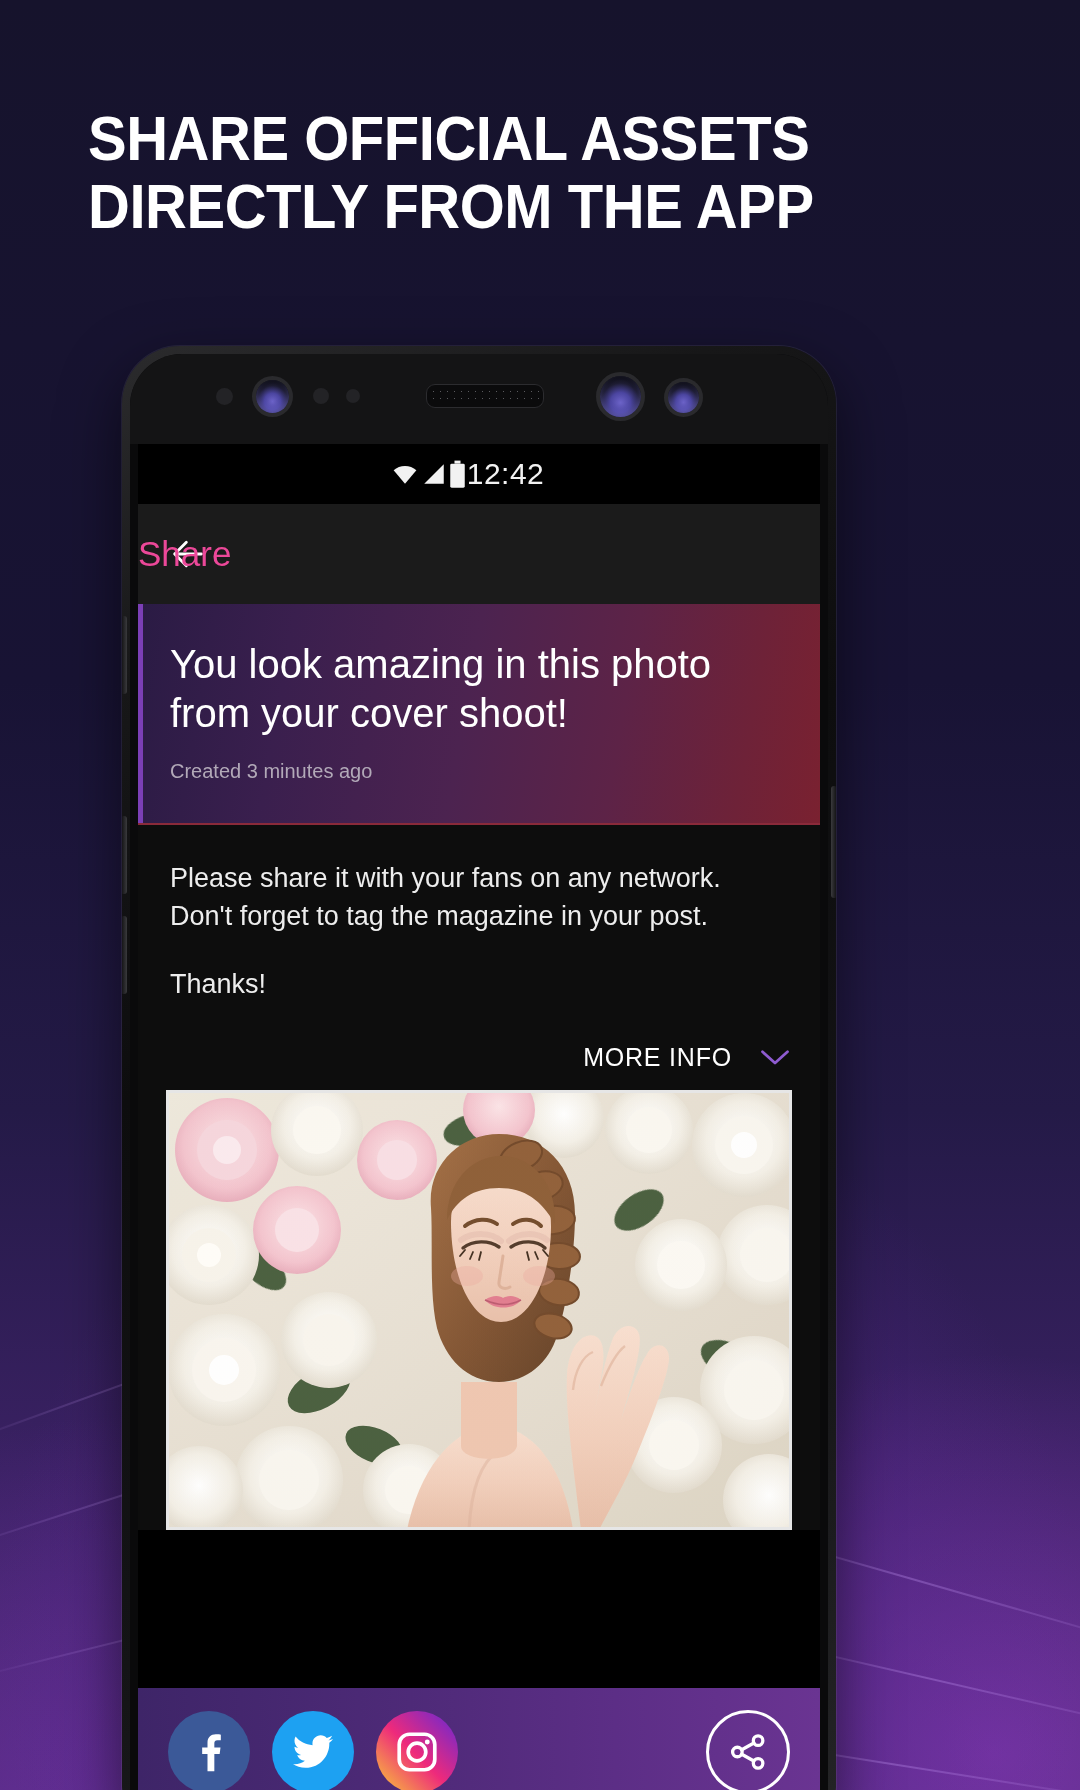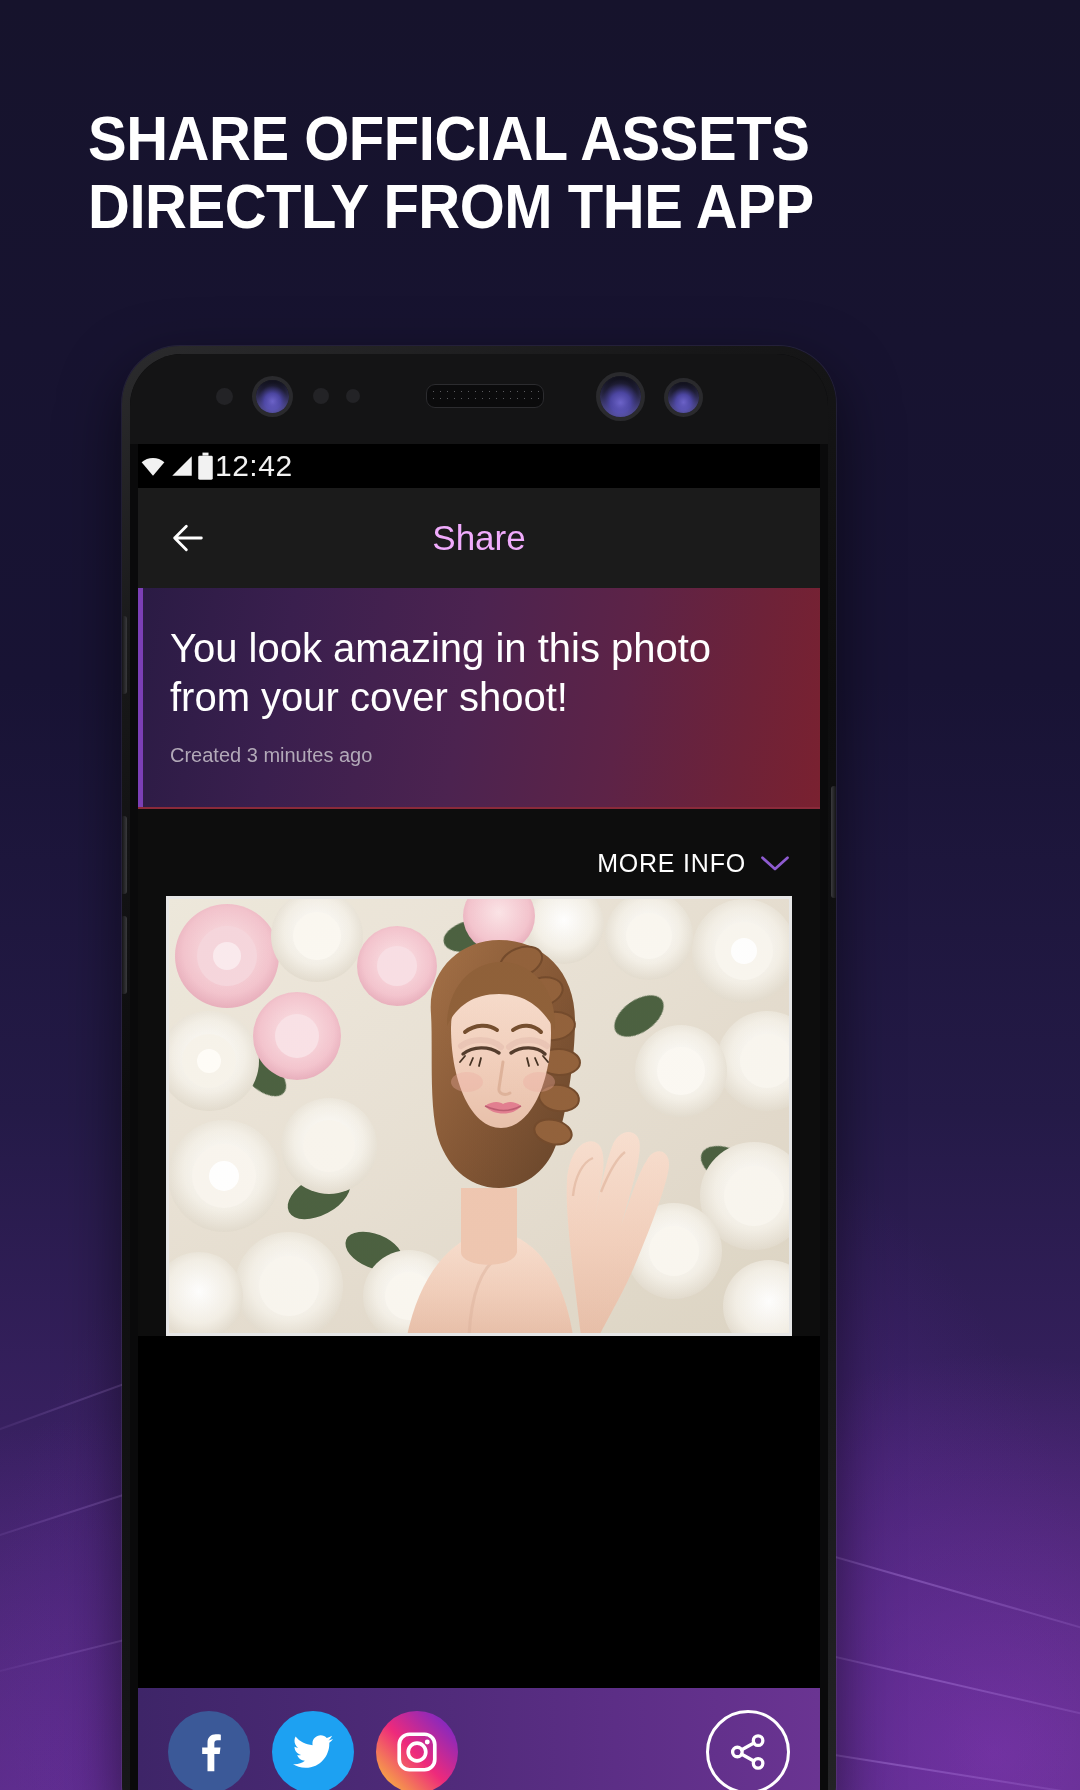--- a/index.html
+++ b/index.html
@@ -81,35 +81,35 @@
   }
 
   
   .screen {
     position:absolute; left:8px; top:90px; width:682px; height:1372px;
     background:#000;
     overflow:hidden;
   }
 
   .statusbar {
-    height:44px; background:#000;
-    display:flex; align-items:center; justify-content:flex-start;
+    height:60px; background:#000;
+    display:flex; align-items:center; justify-content:center;
     padding-right:24px; gap:0;
     color:#f2f2f2;
   }
   .sb-clock { font-size:30px; font-weight:normal; letter-spacing:0.5px; }
 
   .appbar {
     height:100px; background:#1b1b1b;
     display:flex; align-items:center; position:relative;
   }
   .back-arrow { margin-left:30px; width:40px; height:40px; }
   .appbar-title {
-    position:absolute; left:0; right:0; text-align:center;
-    font-size:35px; color:#f0abfc; font-weight:normal;
+    position:absolute; left:0; right:0; text-align:left;
+    font-size:35px; color:#ec4899; font-weight:normal;
   }
 
   .banner {
     padding:36px 32px 40px 32px;
     background:linear-gradient(100deg,#2a1b44 0%, #3a1f4e 22%, #4c2350 48%, #5d2347 70%, #6e2238 88%, #7a2130 100%);
     border-bottom:2px solid #8a2a3a;
     position:relative;
   }
   .banner::before{
     content:""; position:absolute; left:0; top:0; bottom:0; width:5px;
@@ -121,21 +121,21 @@
   .banner-sub {
     margin-top:22px; color:#b2a9b8; font-size:20px;
   }
 
   .body-area { background:#0d0d0d; padding:34px 32px 0 32px; }
   .body-text { color:#ededed; font-size:27px; line-height:38px; }
   .body-text + .body-text { margin-top:30px; }
 
   .more-info-row {
     display:flex; align-items:center; justify-content:flex-end;
-    gap:14px; padding:40px 30px 18px 0;
+    gap:28px; padding:40px 30px 18px 0;
     background:#0d0d0d;
   }
   .more-info-label { color:#ffffff; font-size:25px; letter-spacing:0.8px; }
 
   .photo-wrap {
     background:#0d0d0d; padding:0 28px 0 28px;
   }
   .photo {
     width:100%; height:440px; border:3px solid #e6e6e6;
     position:relative; overflow:hidden; background:#cfc6bb;
@@ -219,20 +219,24 @@
           <path d="M20 12 H4 M11 5 L4 12 L11 19" fill="none" stroke="#ffffff" stroke-width="1.7" stroke-linecap="round" stroke-linejoin="round"></path>
         </svg>
         <div class="appbar-title">Share</div>
       </div>
 
       <div class="banner">
         <div class="banner-title">You look amazing in this photo from your cover shoot!</div>
         <div class="banner-sub">Created 3 minutes ago</div>
       </div>
 
+      <div class="body-area">
+        <div class="body-text">Please share it with your fans on any network. Don't forget to tag the magazine in your post.</div>
+        <div class="body-text">Thanks!</div>
+      </div>
 
       <div class="more-info-row">
         <span class="more-info-label">MORE INFO</span>
         <svg width="30" height="20" viewBox="0 0 24 14">
           <path d="M2 2 L12 11 L22 2" fill="none" stroke="#8e5bd0" stroke-width="2.2" stroke-linecap="round" stroke-linejoin="round"></path>
         </svg>
       </div>
 
       <div class="photo-wrap">
         <div class="photo">

